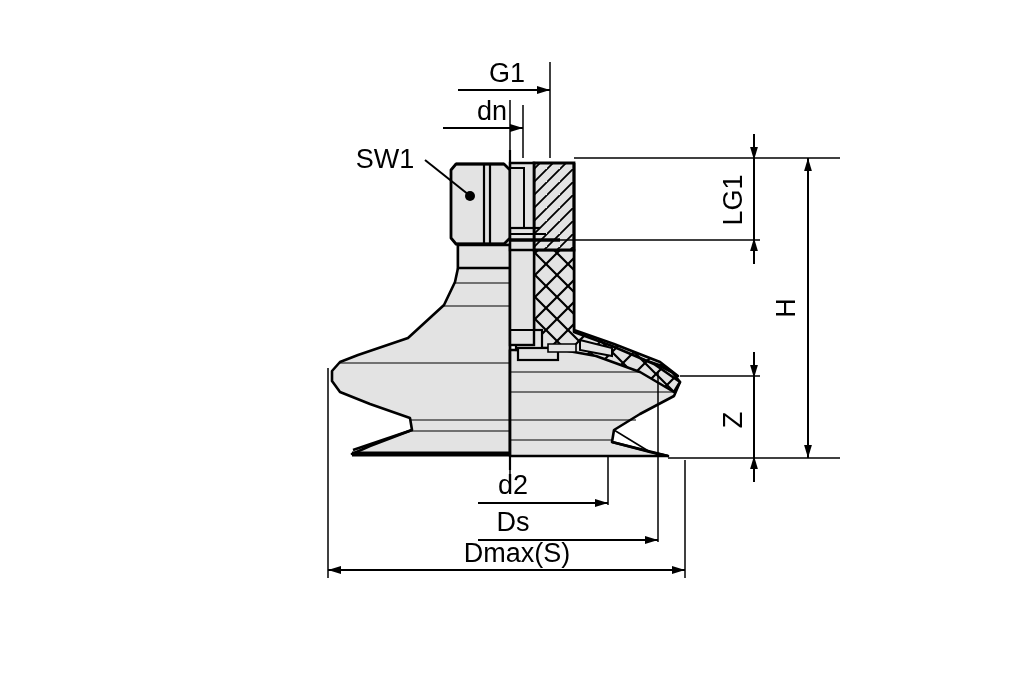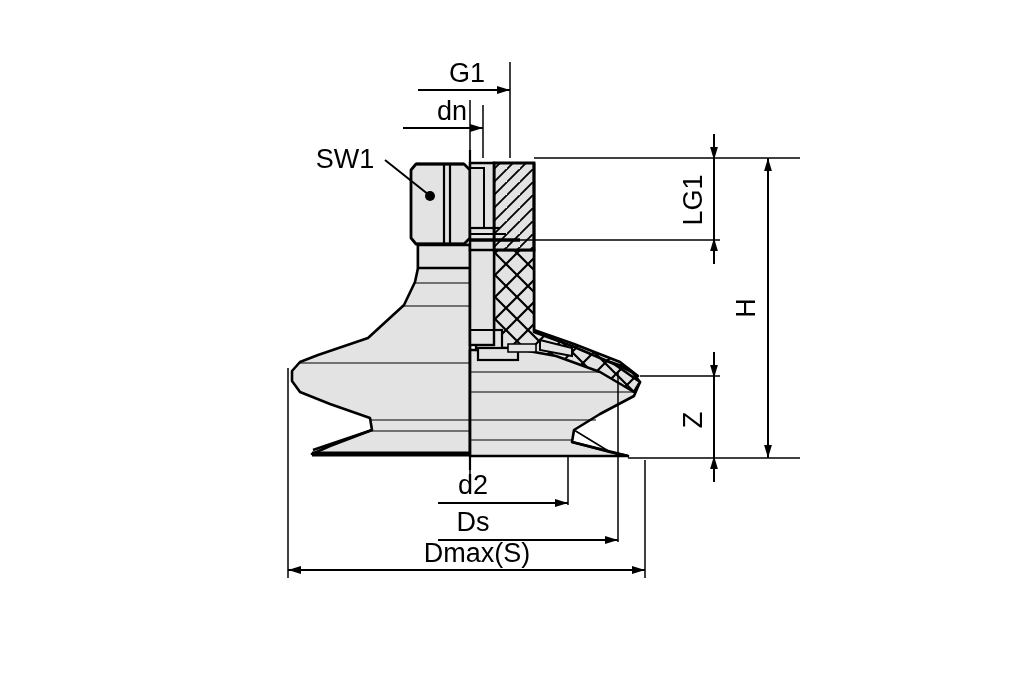--- a/index.html
+++ b/index.html
@@ -11,20 +11,21 @@
     width: 1010px;
     height: 673px;
     font-family: "Liberation Sans", sans-serif;
     overflow: hidden;
   }
   #drawing-root {
     position: relative;
     width: 864px;
     height: 673px;
     background: #ffffff;
+    padding-left: 40px;
   }
   svg#technical-drawing {
     display: block;
     width: 1010px;
     height: 673px;
     background: #ffffff;
   }
   .dim-label {
     font-family: "Liberation Sans", sans-serif;
     font-size: 27px;

